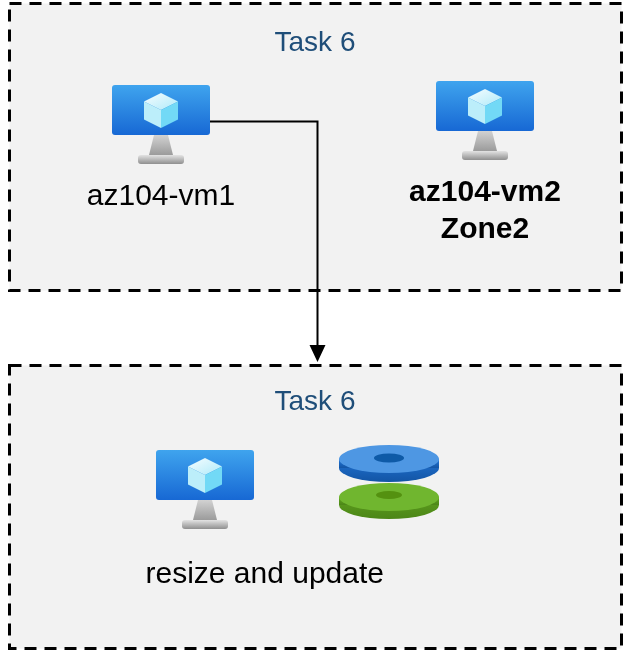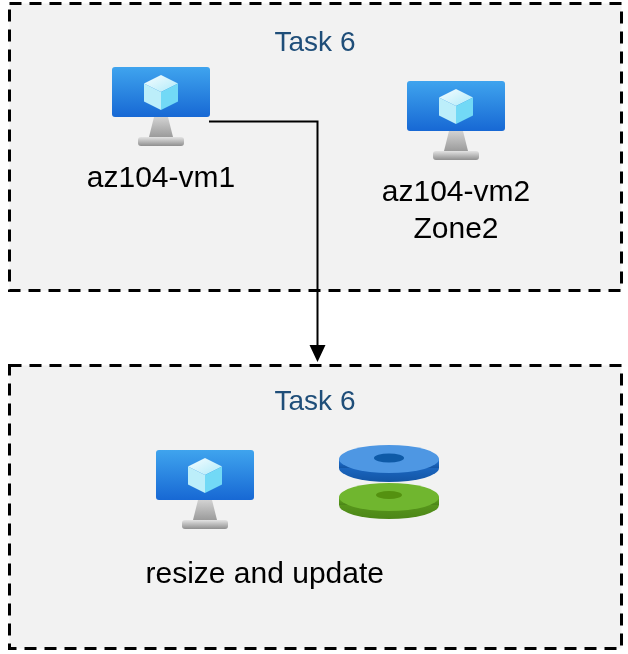--- a/index.html
+++ b/index.html
@@ -23,22 +23,22 @@
   }
   .title-1 { top: 25px; }
   .title-2 { top: 384px; }
   .vm-group {
     position: absolute;
     width: 200px;
     display: flex;
     flex-direction: column;
     align-items: center;
   }
-  .vm-group-1 { left: 61px;  top: 66px; }
-  .vm-group-2 { left: 356px; top: 80px; }
+  .vm-group-1 { left: 61px;  top: 84px; }
+  .vm-group-2 { left: 385px; top: 80px; font-weight: bold; }
   .vm-label {
     margin-top: 8px;
     text-align: center;
     font-size: 30px;
     line-height: 37px;
     color: #000000;
   }
   .t2-vm-icon    { position: absolute; left: 155px; top: 449px; }
   .t2-disks-icon { position: absolute; left: 337px; top: 440px; }
   .t2-caption {

